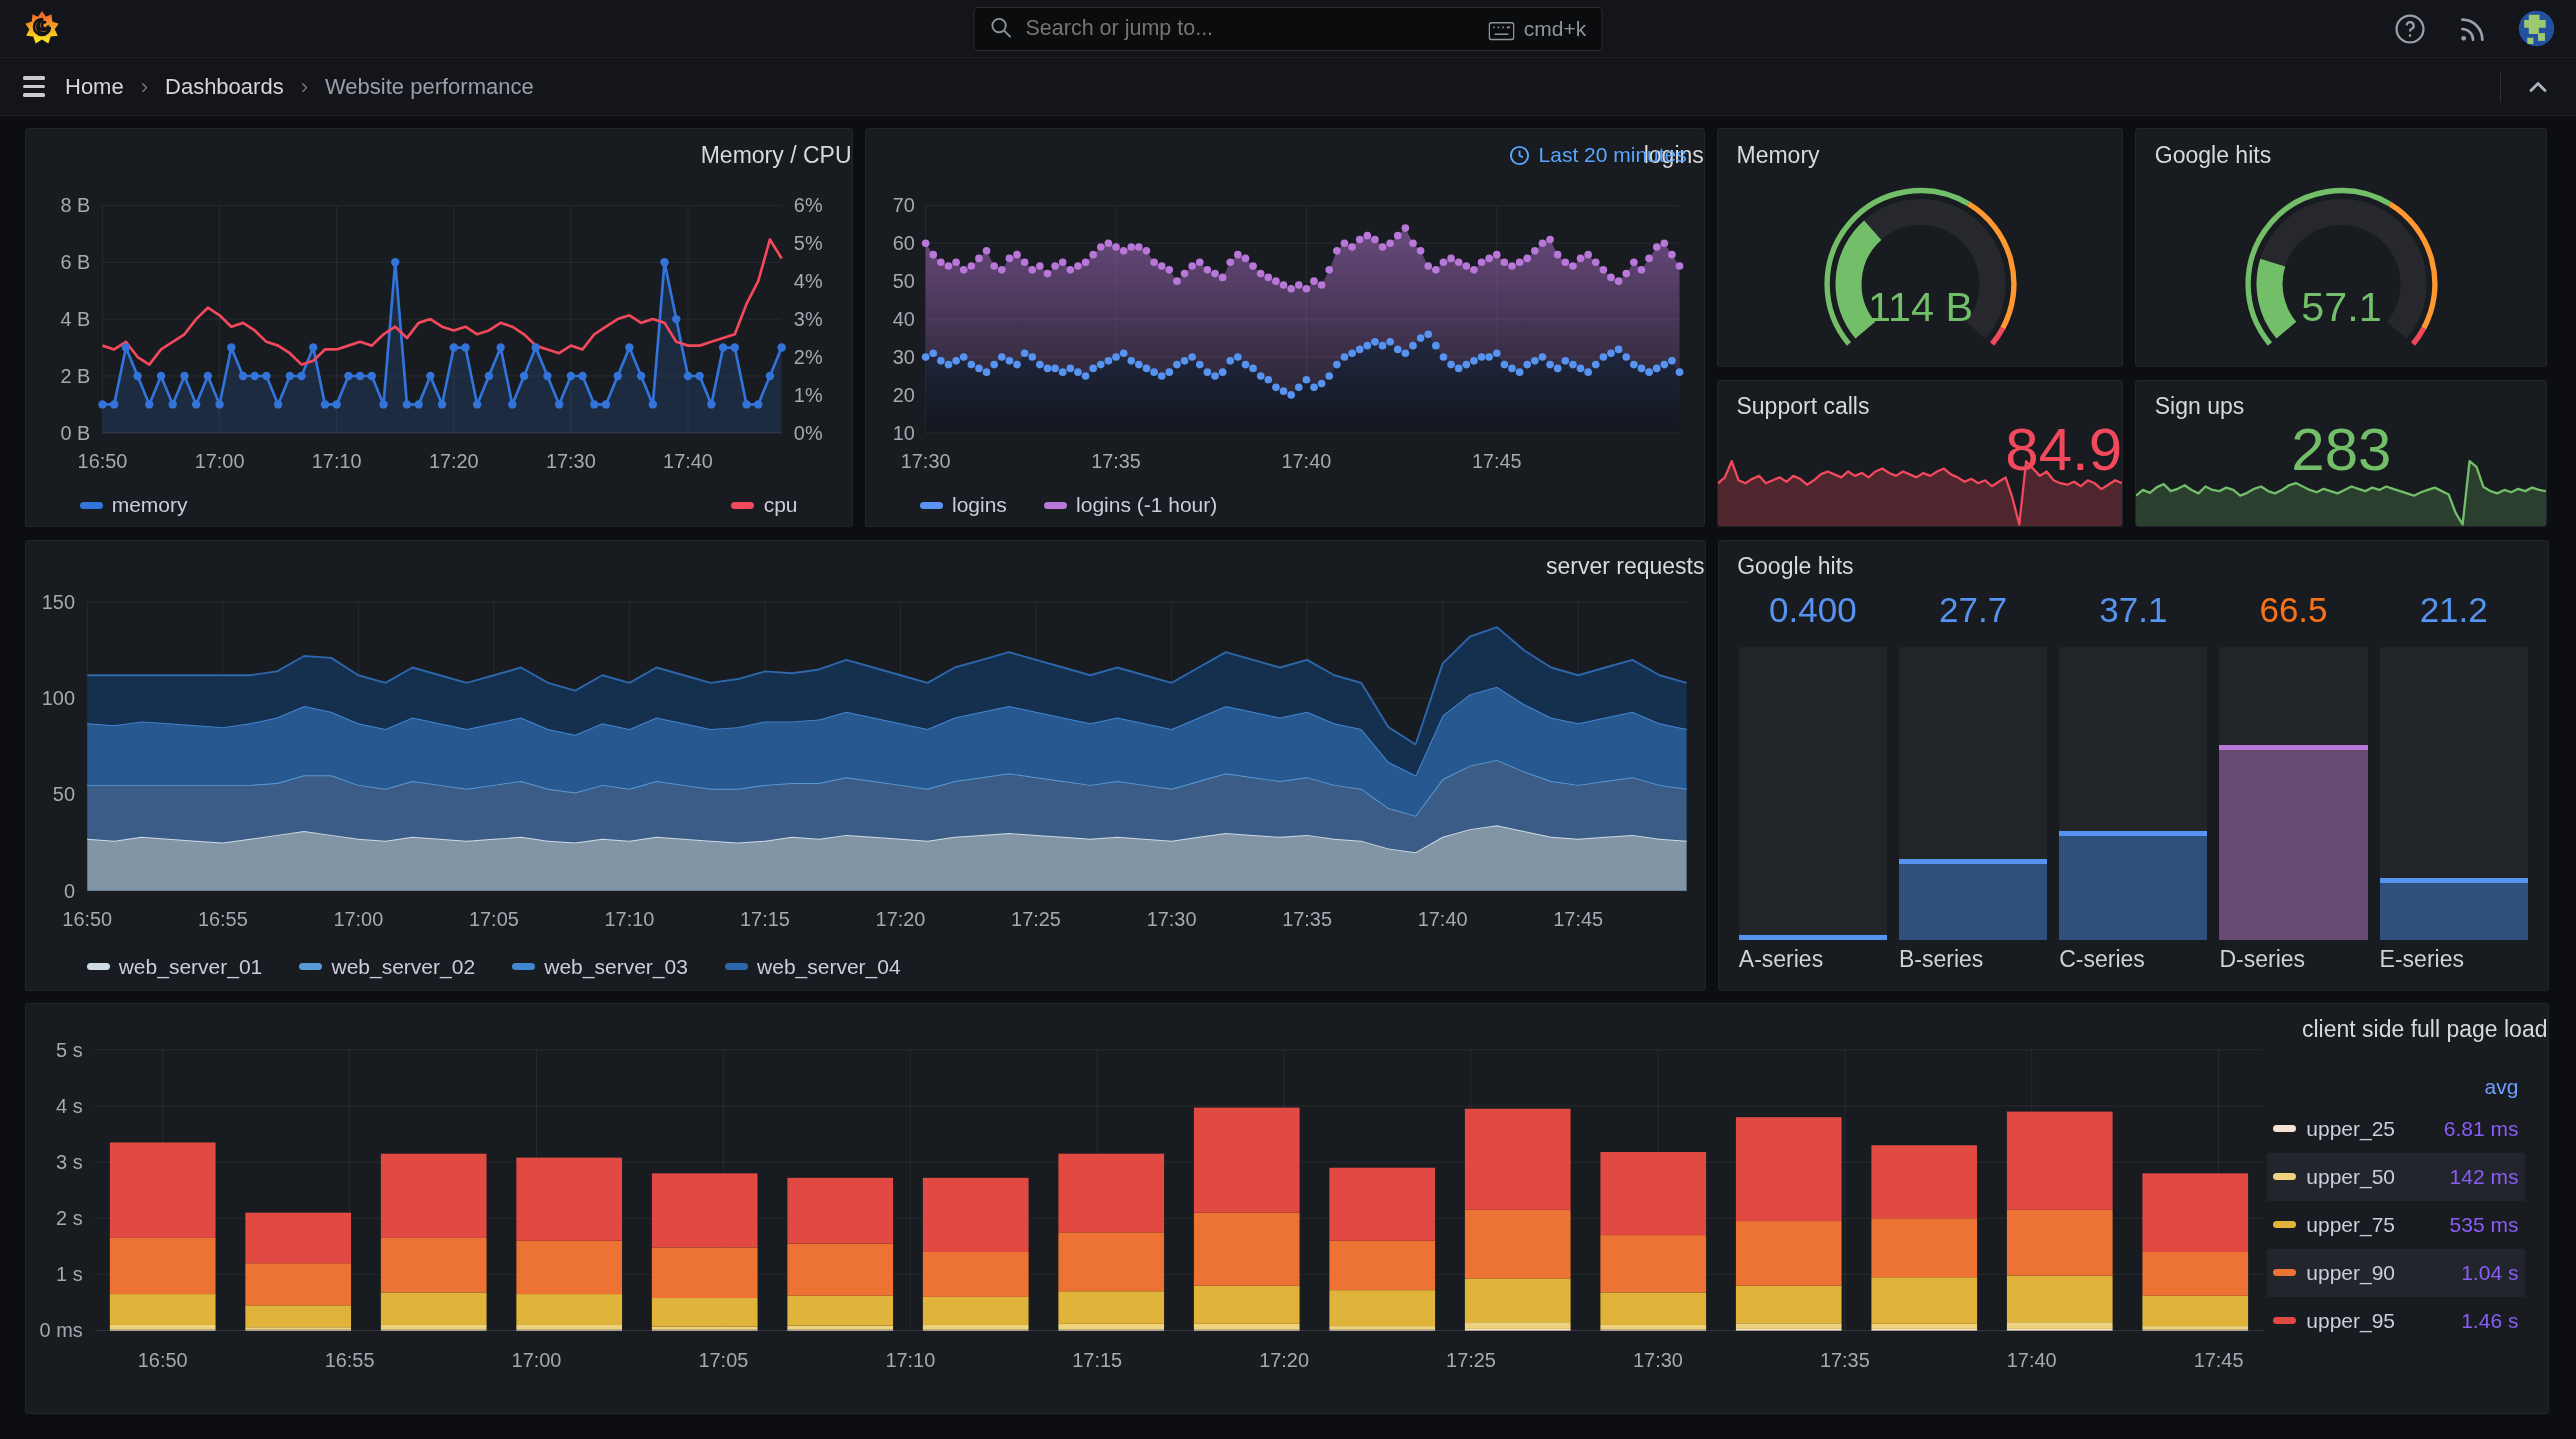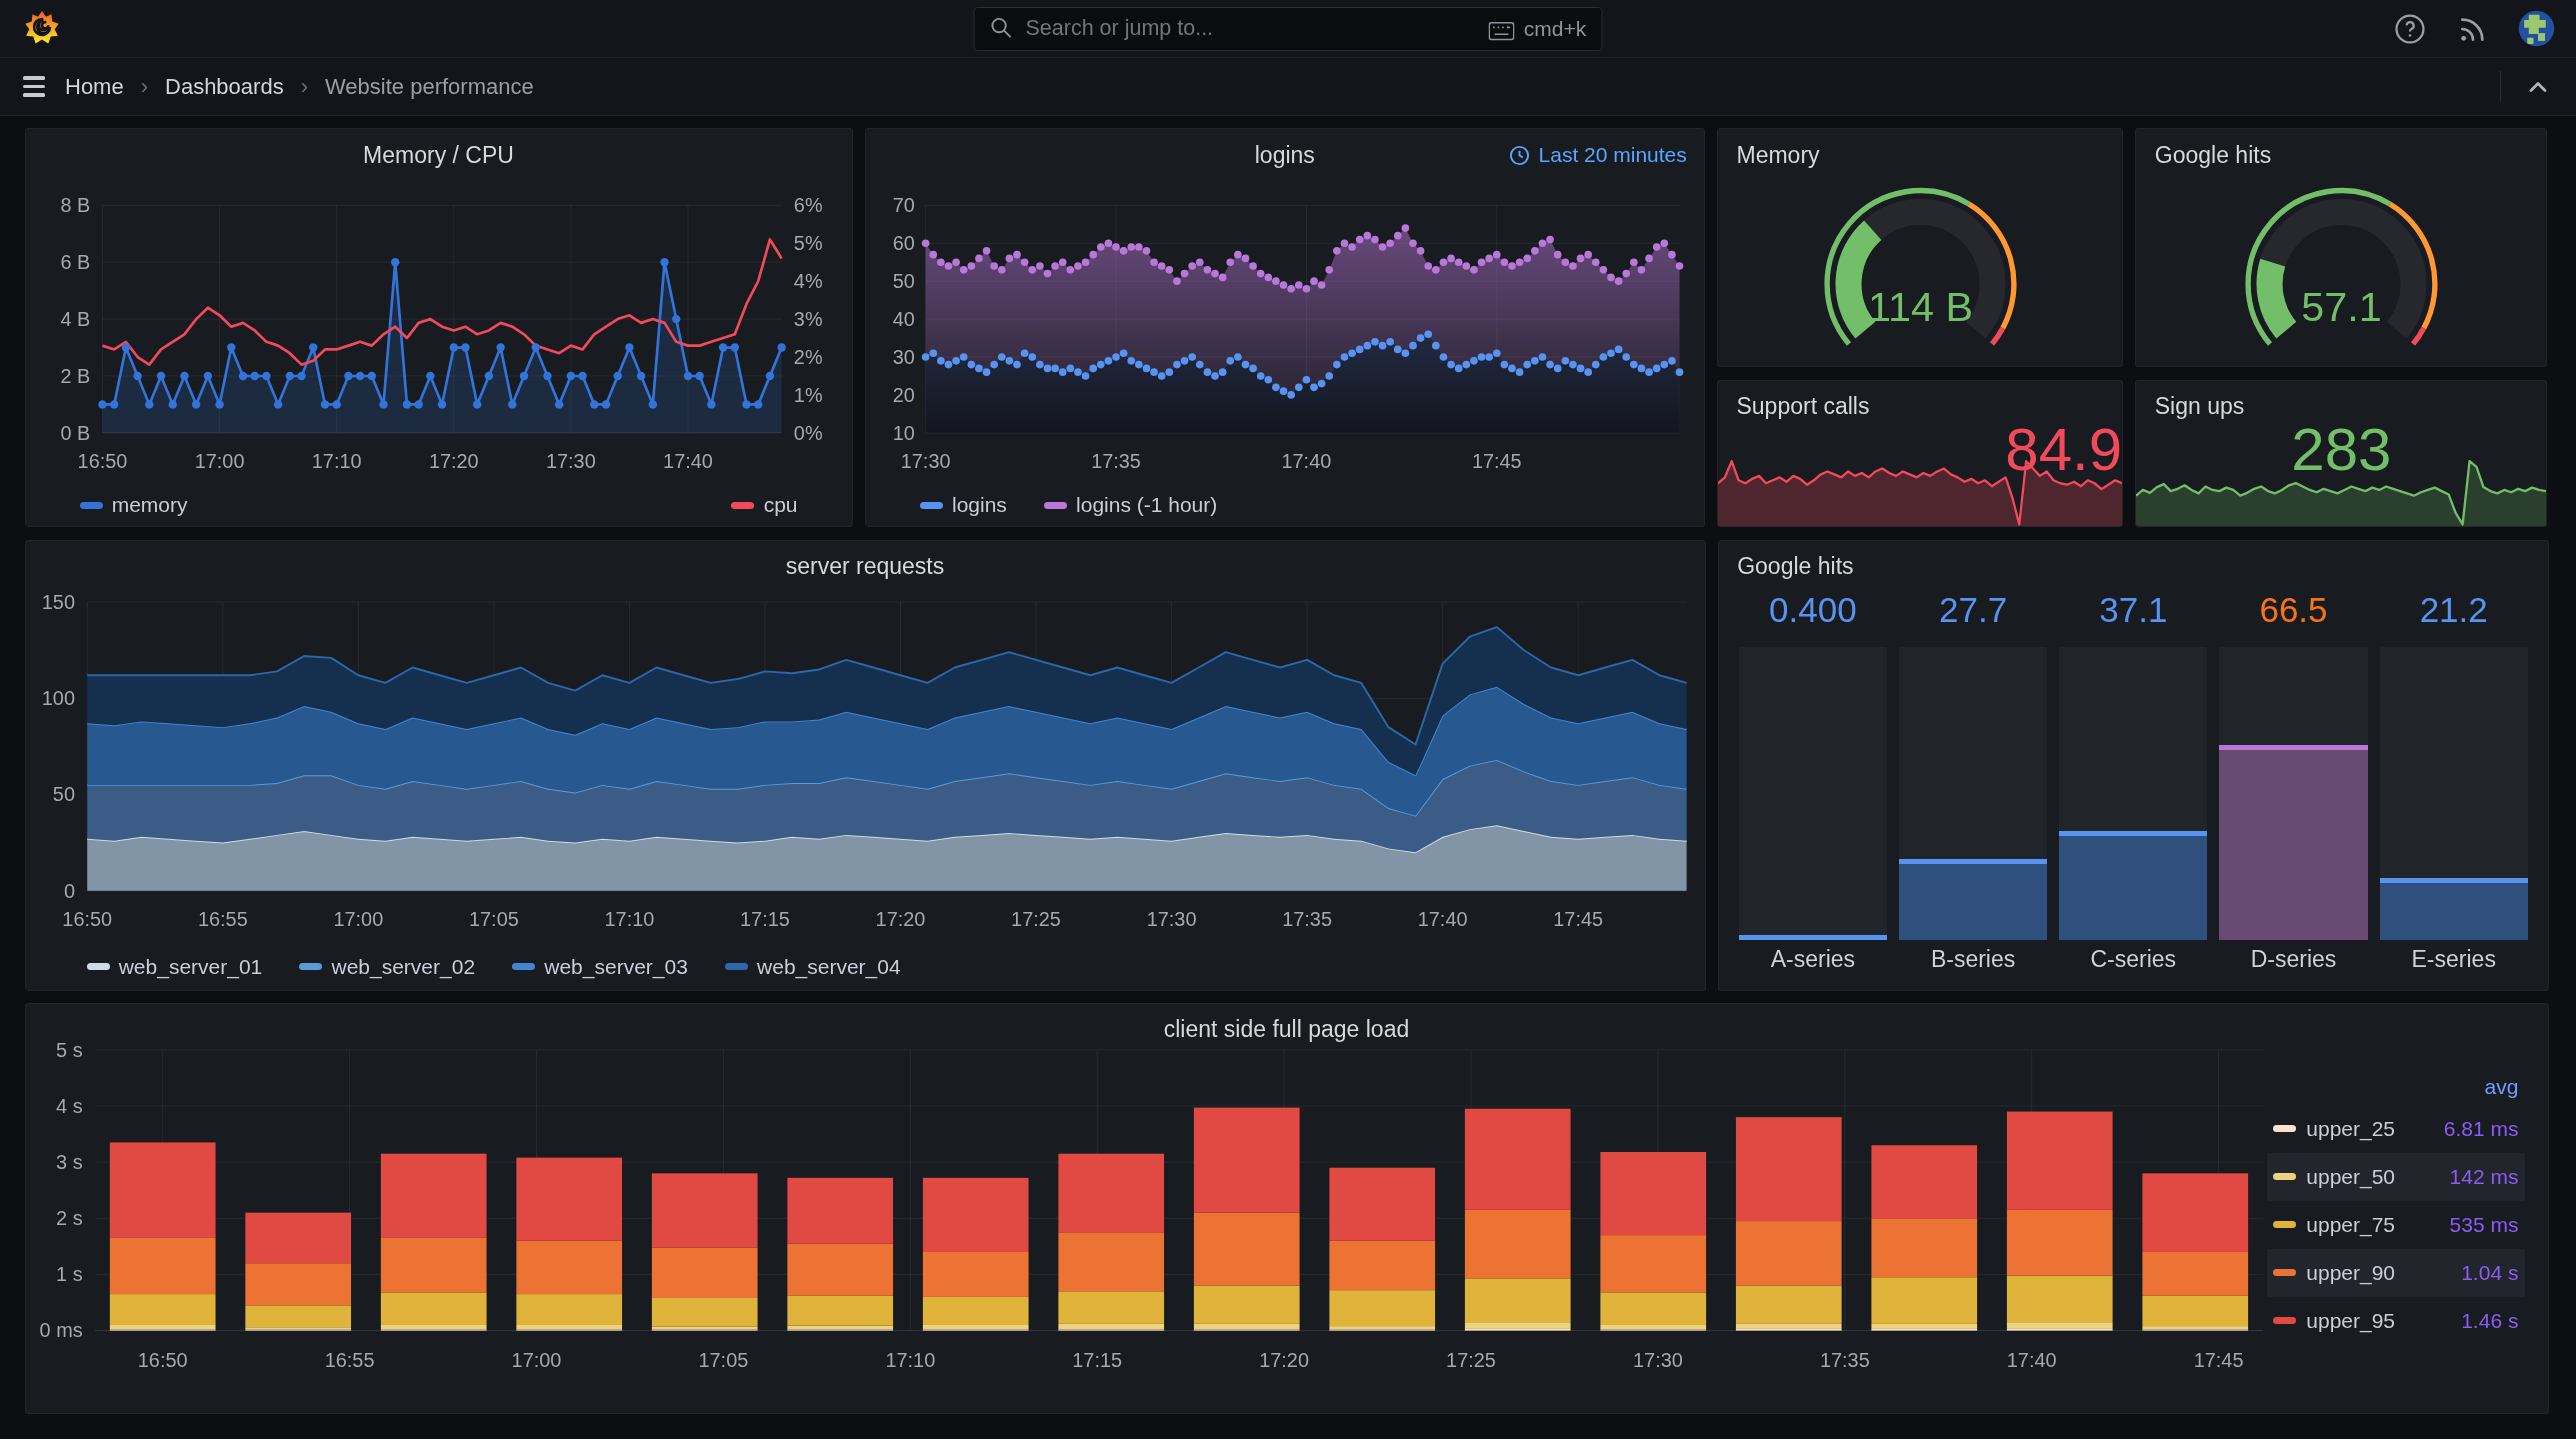--- a/index.html
+++ b/index.html
@@ -29,21 +29,21 @@
   .crumb-current { color:#9a9fa7; }
   .crumb-sep { color:#6e7076; }
   .crumb-right { margin-left:auto; display:flex; align-items:center; gap:18.4px; }
   .vdivider { width:0.8px; height:31px; background:#2d2f34; }
 
   
   .dash { padding:12.3px 24.5px; display:flex; flex-direction:column; gap:12.3px; }
   .row { display:flex; gap:12.3px; }
   .col { display:flex; flex-direction:column; gap:12.3px; }
   .panel { background:#181b1f; border:0.8px solid #23252b; border-radius:3.1px; position:relative; overflow:hidden; }
-  .ptitle { position:absolute; top:12.3px; left:0; right:0; margin:0; text-align:center;
+  .ptitle { position:absolute; top:12.3px; left:0; right:0; margin:0; text-align:right;
             font-size:23px; font-weight:500; color:#d8d9da; z-index:2; }
   .ptitle.left { left:18.4px; right:auto; text-align:left; }
   .chart { position:absolute; inset:0; width:100%; height:100%; }
   .timerange { position:absolute; top:14px; right:17px; display:flex; align-items:center; gap:7.7px;
                color:#58a6ff; font-size:21px; font-weight:500; z-index:3; cursor:pointer; }
 
   .legend { position:absolute; left:54px; right:54px; bottom:9.2px; display:flex; gap:37px;
             font-size:21px; color:#ccccdc; align-items:center; z-index:2; }
   .legend .item { display:flex; align-items:center; gap:9.2px; cursor:pointer; }
   .swatch { width:23px; height:7px; border-radius:3.8px; display:inline-block; }
@@ -56,21 +56,21 @@
 
   
   .gauge { display:block; margin:40px auto 0; width:245px; height:184px; }
 
   
   .bars { position:absolute; left:20px; right:20px; top:49px; bottom:9.2px; display:flex; gap:12px; }
   .barcol { flex:1; display:flex; flex-direction:column; }
   .barval { height:51px; font-size:35px; font-weight:500; text-align:center; }
   .bartrack { flex:1; background:#212429; border-radius:1.5px; position:relative; margin:6.1px 0 6.1px; }
   .barfill { position:absolute; left:0; right:0; bottom:0; }
-  .barlabel { height:34px; font-size:23px; text-align:center; color:#d0d2d6; }
+  .barlabel { height:34px; font-size:23px; color:#d0d2d6; }
 
   
   .avg-table { position:absolute; right:23px; top:64px; width:258px; font-size:21px; z-index:2; }
   .avg-head { text-align:right; color:#6e9fff; height:37px; line-height:37px; padding-right:6.1px; }
   .avg-row { display:flex; align-items:center; gap:10.7px; height:48px; padding:0 6.1px; cursor:pointer; }
   .avg-row.hl { background:#22252b; }
   .avg-row .nm { color:#ccccdc; }
   .avg-row .vl { margin-left:auto; color:#8b5cf6; }
 </style>
 </head>

